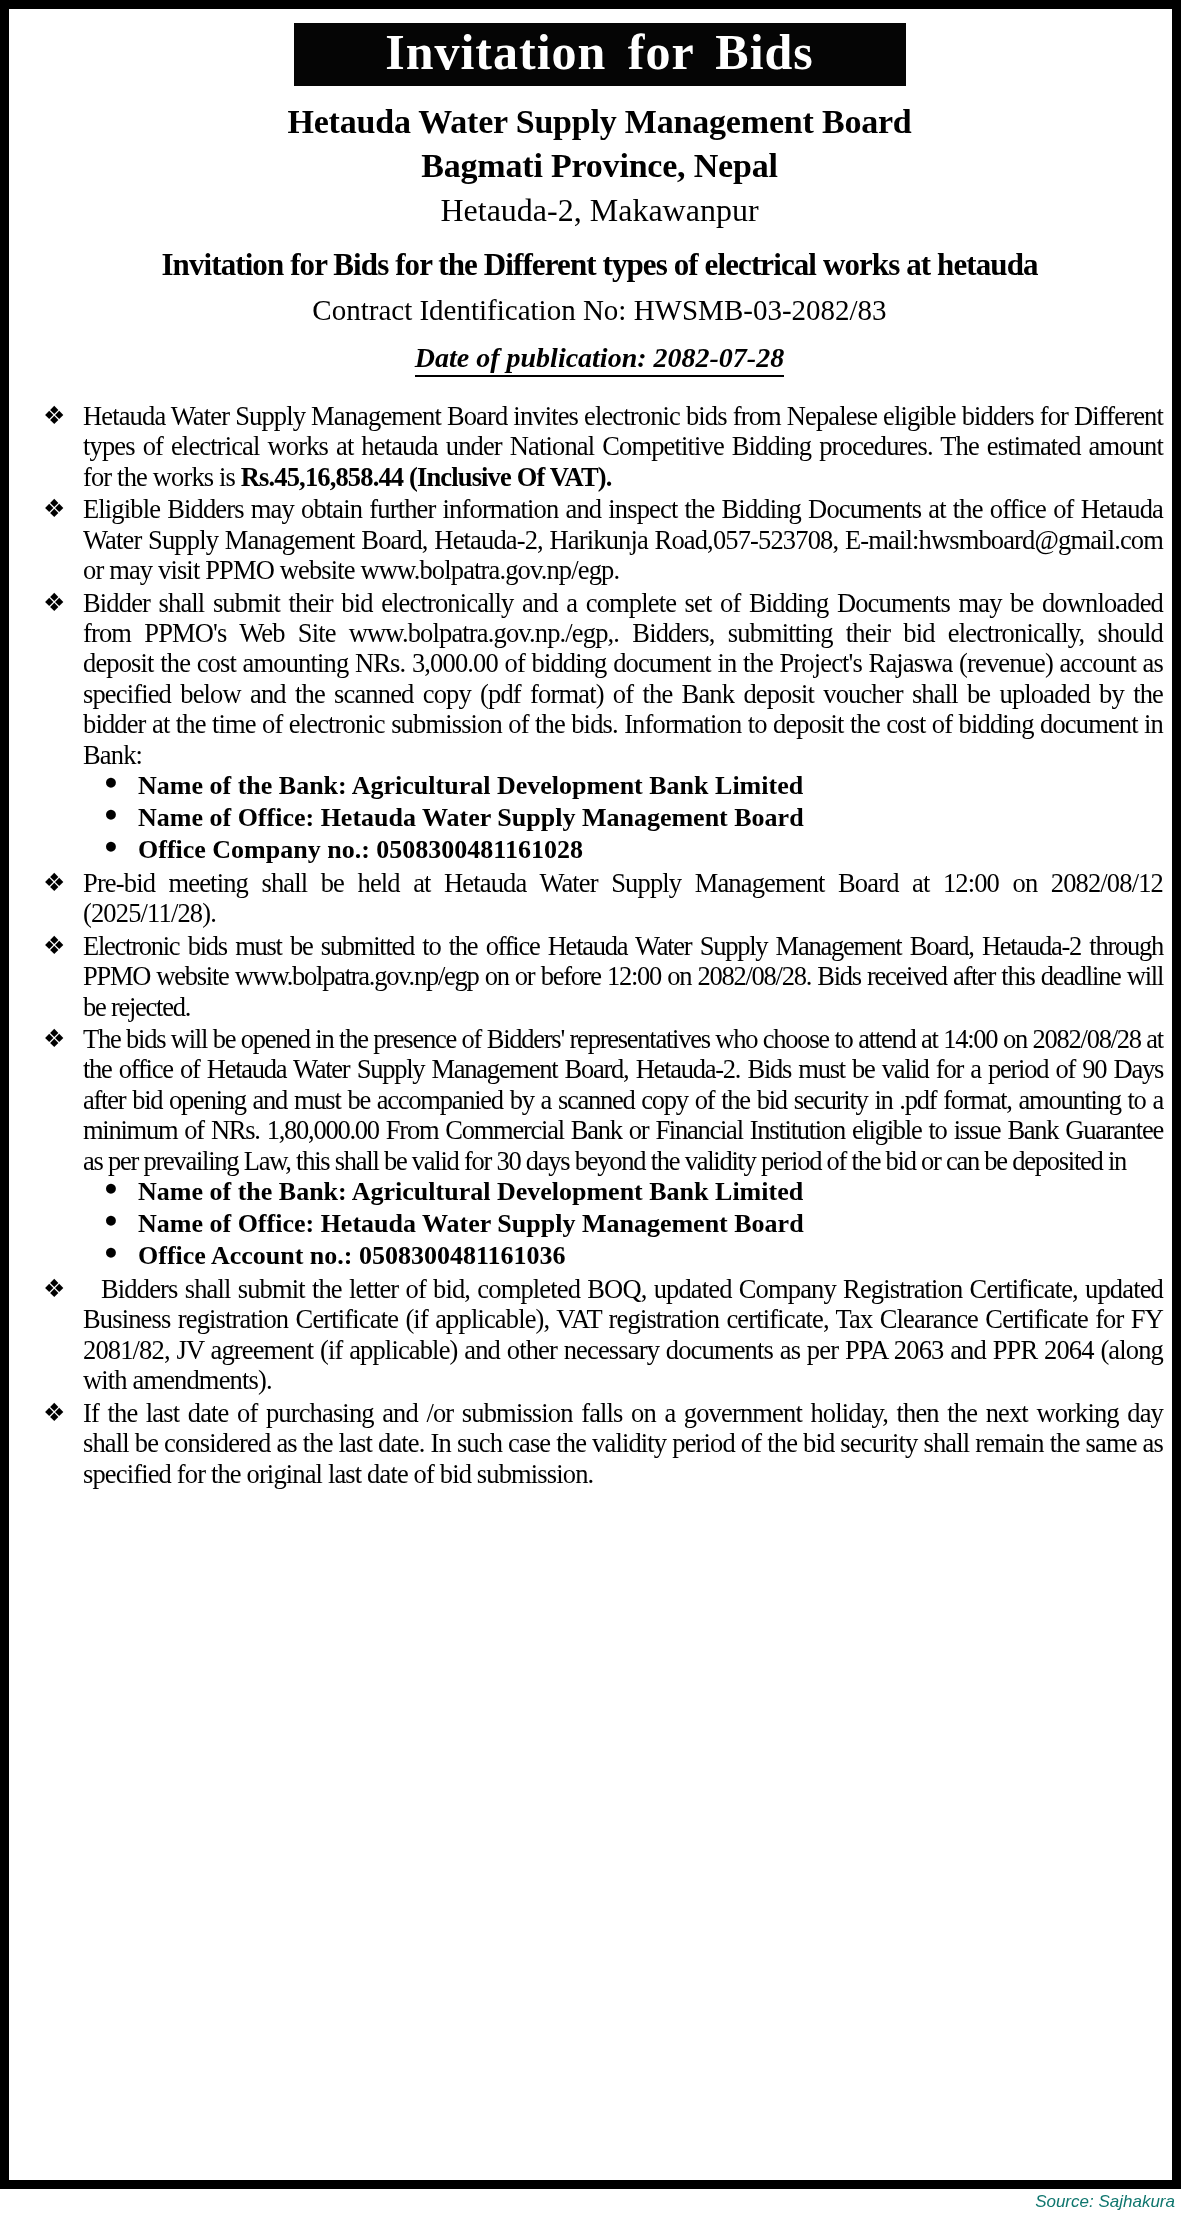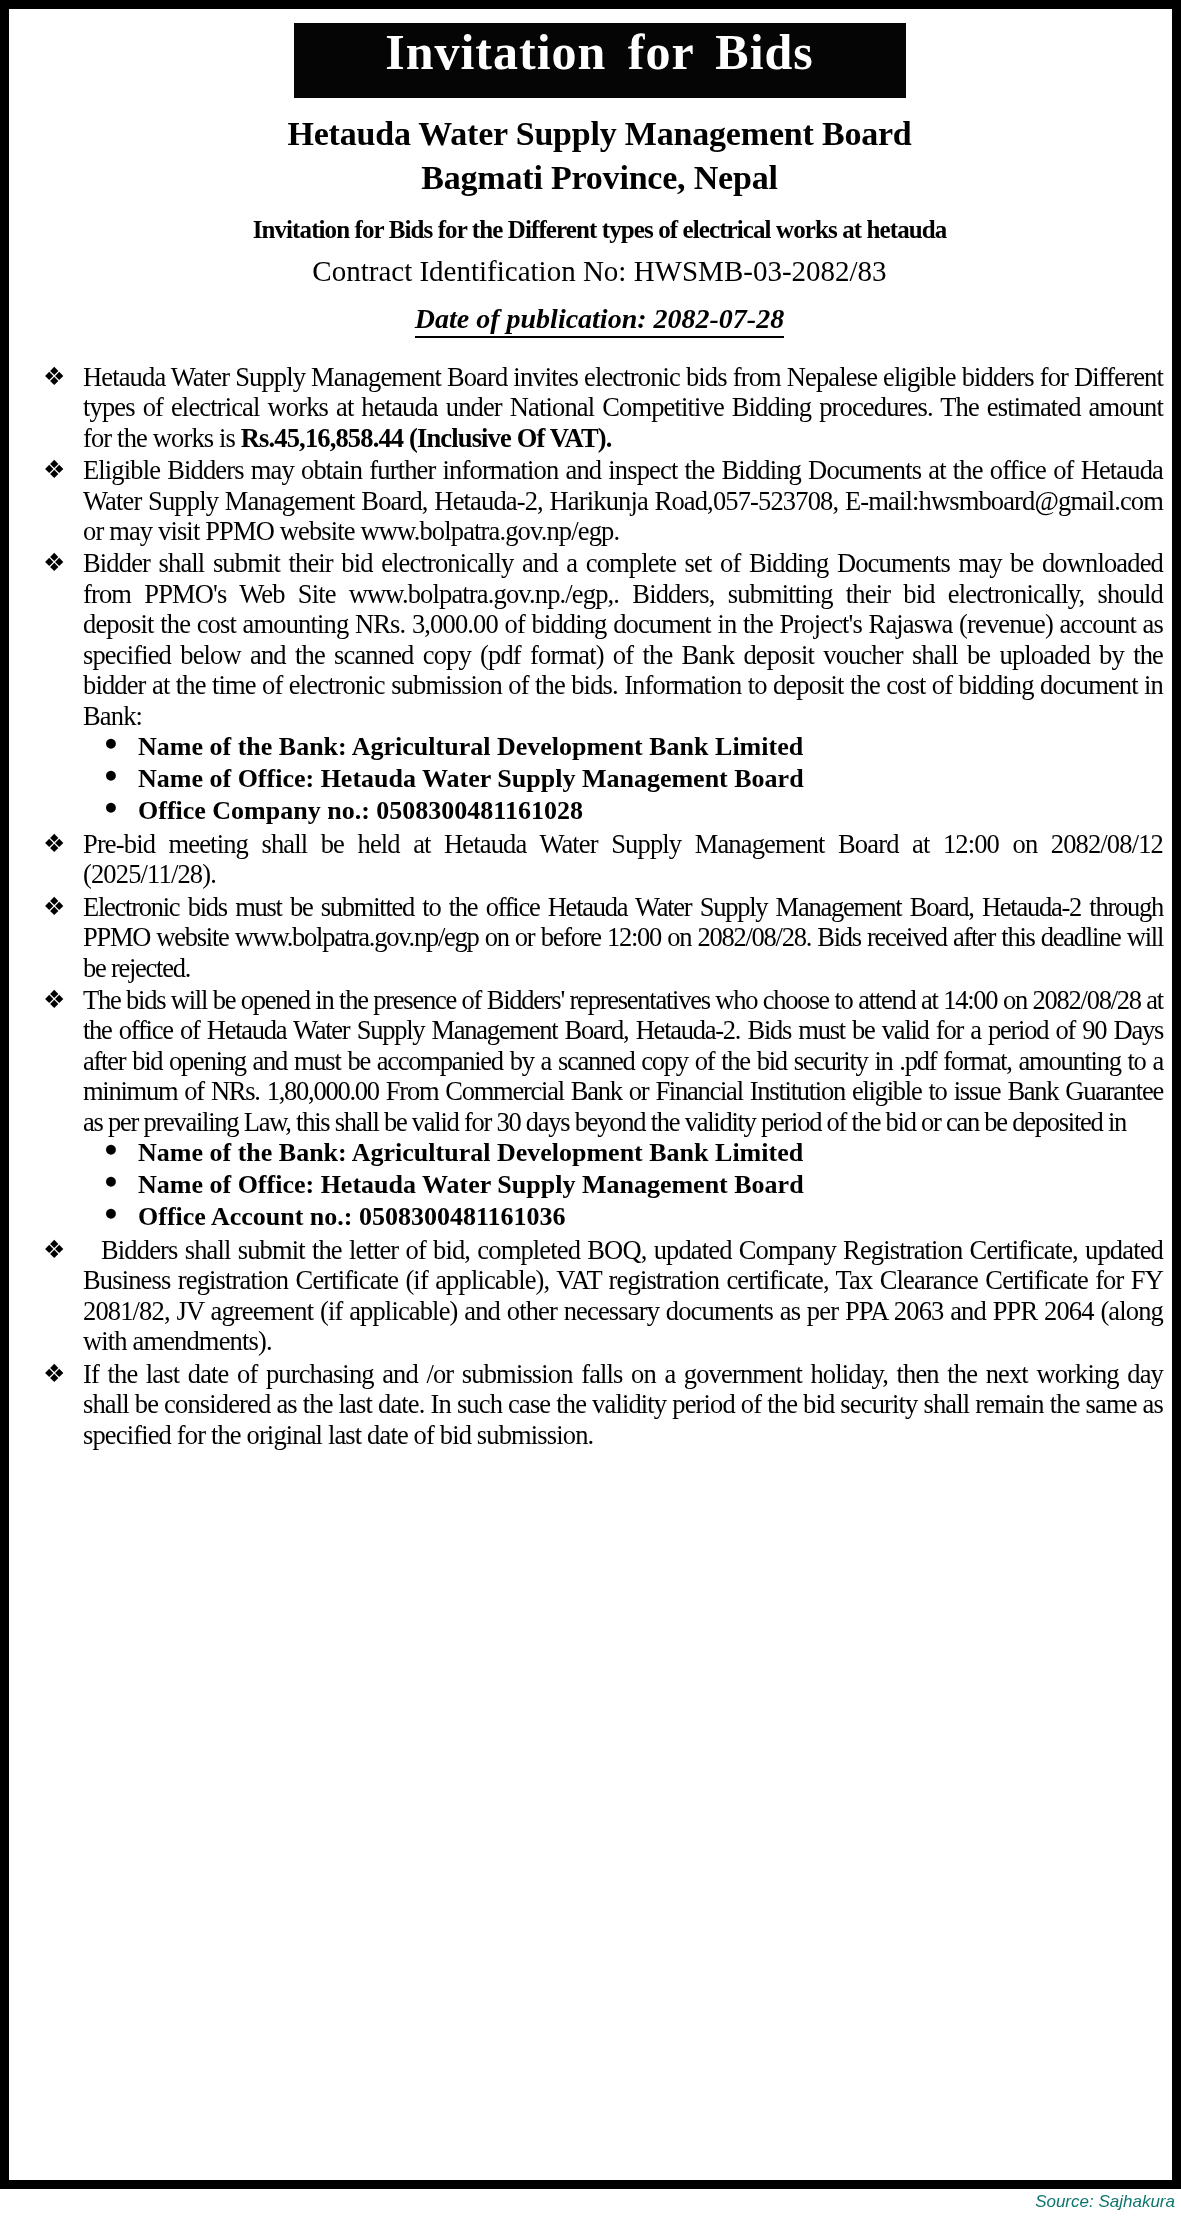--- a/index.html
+++ b/index.html
@@ -101,21 +101,21 @@
   }
 
   .banner-wrap {
     text-align: center;
     padding-top: 5px;
   }
   .banner {
     display: inline-block;
     background: #050505;
     color: #ffffff;
-    padding: 3px 26px 20px 26px;
+    padding: 3px 26px 8px 26px;
     width: 612px;
     box-sizing: border-box;
   }
   .banner-title {
     font-family: "Liberation Serif", "DejaVu Serif", serif;
     font-weight: bold;
     font-size: 50px;
     line-height: 1.04;
     letter-spacing: 1px;
     color: #ffffff;
@@ -139,21 +139,21 @@
   }
   .addr {
     text-align: center;
     font-size: 32px;
     line-height: 1.30;
     margin-top: 2px;
   }
   .subject {
     text-align: center;
     font-weight: bold;
-    font-size: 25px;
+    font-size: 31px;
     line-height: 1.25;
     margin-top: 14px;
     letter-spacing: -0.9px;
     white-space: nowrap;
   }
   .contract {
     text-align: center;
     font-size: 29px;
     line-height: 1.25;
     margin-top: 7px;
@@ -262,20 +262,21 @@
       <div class="content">
 
         <div class="banner-wrap">
           <div class="banner">
             <div class="banner-title">Invitation for Bids</div>
           </div>
         </div>
 
         <div class="org">Hetauda Water Supply Management Board</div>
         <div class="org2">Bagmati Province, Nepal</div>
+        <div class="addr">Hetauda-2,  Makawanpur</div>
         <div class="subject">Invitation for Bids for the Different types of electrical works at hetauda</div>
         <div class="contract">Contract Identification No: HWSMB-03-2082/83</div>
 
         <div class="pubdate-wrap">
           <span class="pubdate">Date of publication: 2082-07-28</span>
         </div>
 
         <ul class="diamonds">
 
           <li>

